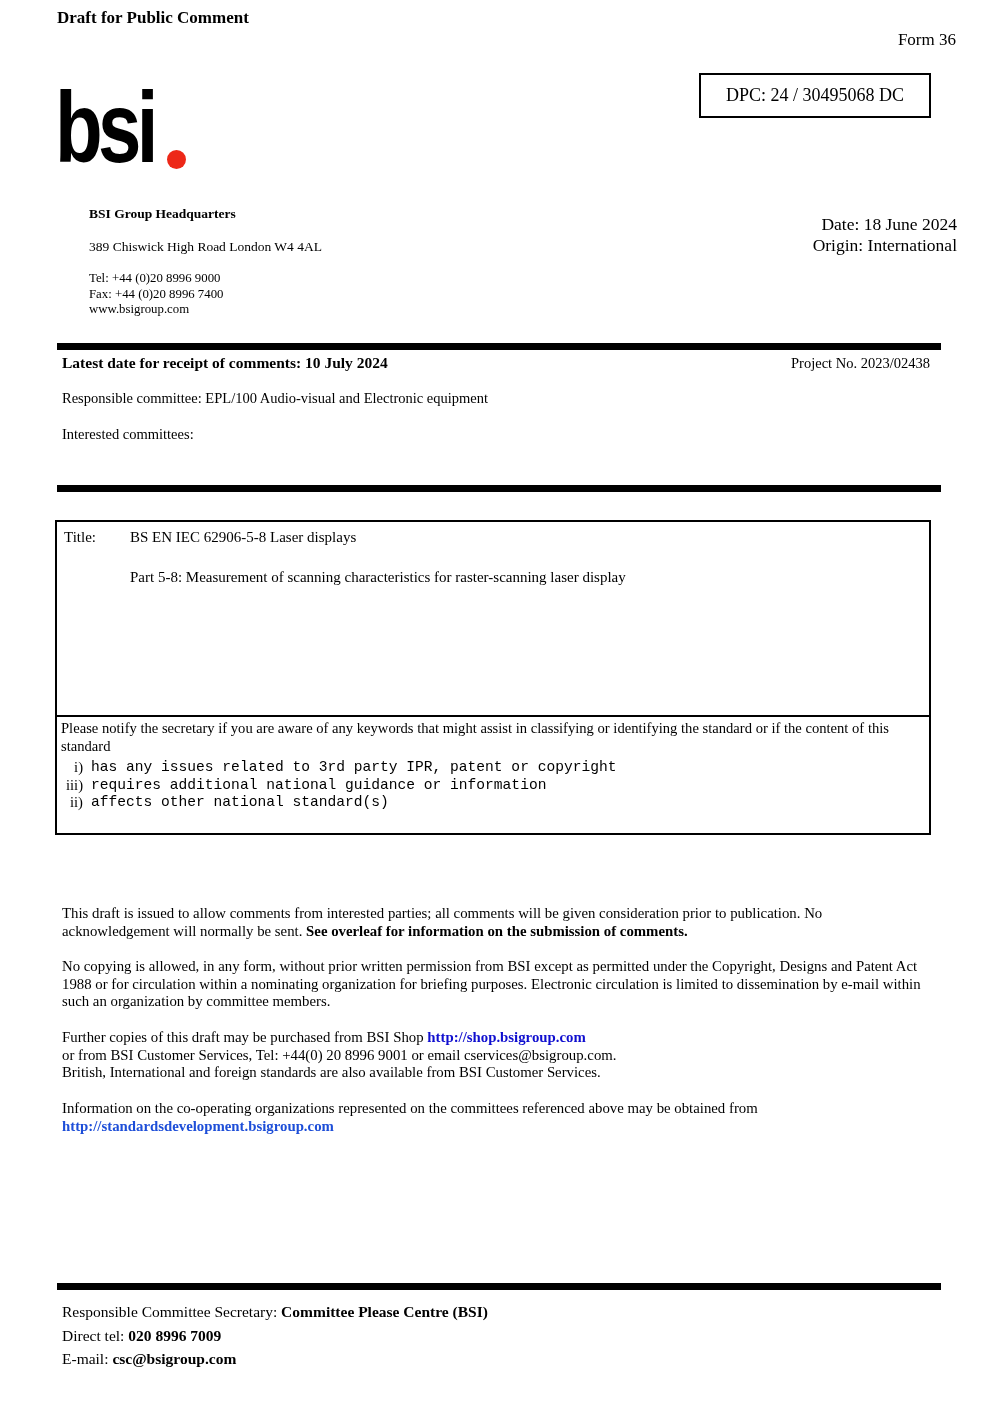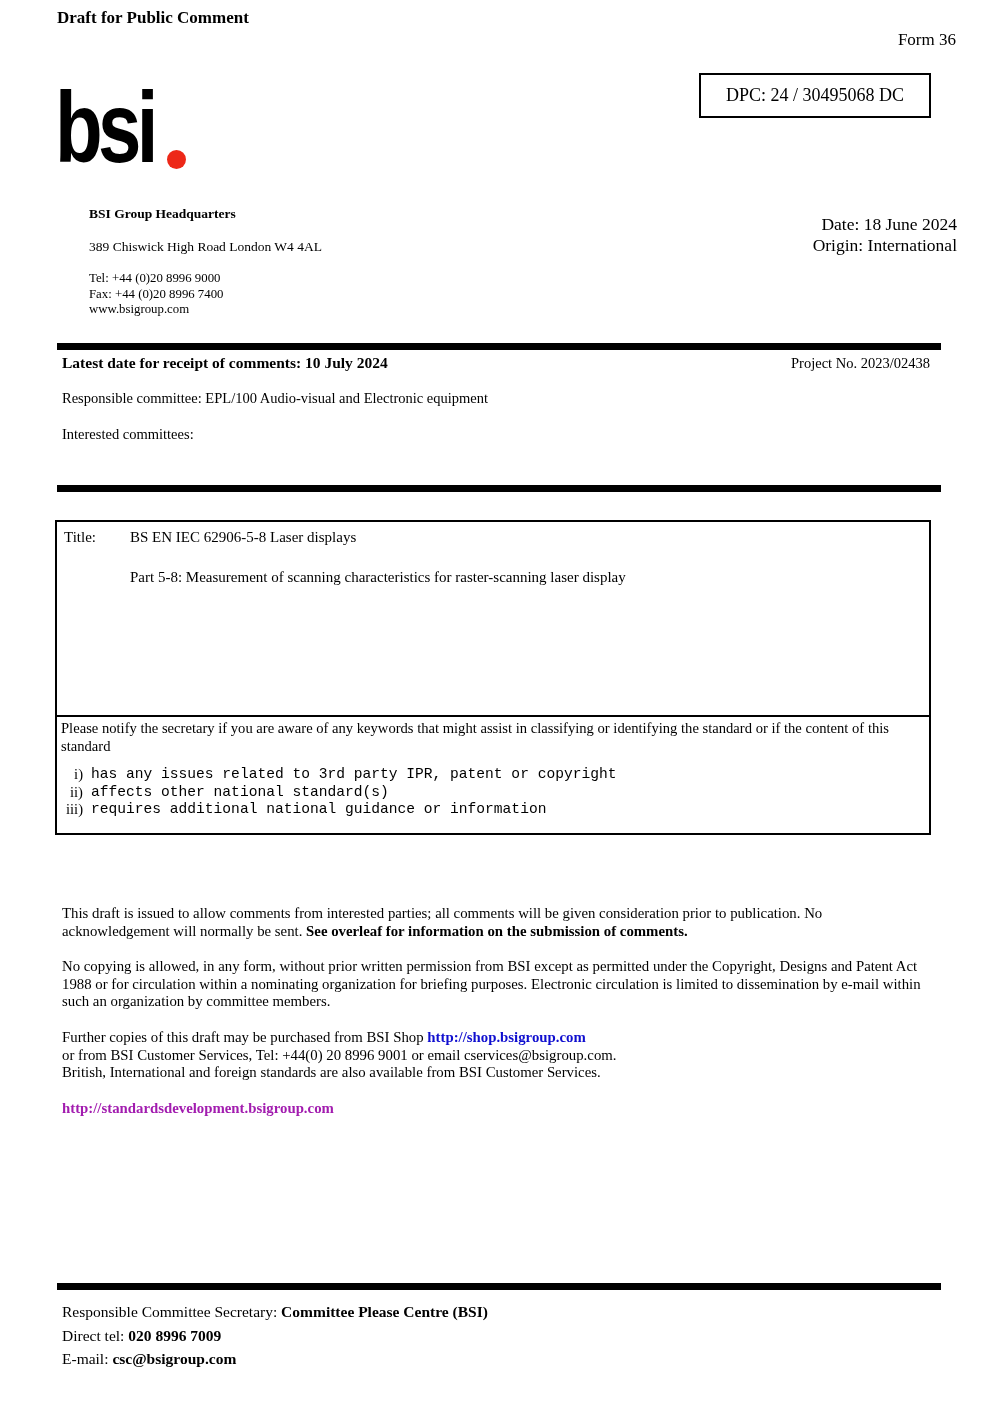--- a/index.html
+++ b/index.html
@@ -59,21 +59,21 @@
     border:2px solid #000;font-size:15px;
   }
   .title-label{position:absolute;left:7px;top:7px;}
   .title-line1{position:absolute;left:73px;top:7px;}
   .title-line2{position:absolute;left:73px;top:47px;}
 
   .keywords-box{
     left:55px;top:715px;width:872px;height:116px;
     border:2px solid #000;font-size:14.6px;line-height:17.6px;
   }
-  .kw-intro{margin:3px 4px 11px 4px;}
+  .kw-intro{margin:3px 4px 4px 4px;}
   .kw-list{margin:0;}
   .kw-item{display:flex;}
   .kw-marker{width:26px;text-align:right;flex:0 0 26px;}
   .kw-text{margin-left:8px;font-family:Liberation Mono, monospace;}
 
   .warning{left:62px;top:845px;width:868px;text-align:center;font-weight:bold;font-size:15.2px;line-height:23px;}
 
   .para{left:62px;width:864px;font-size:14.8px;line-height:17.7px;}
   .p1{top:905px;}
   .p2{top:958px;}
@@ -134,47 +134,48 @@
   </div>
 
   <div class="abs keywords-box">
     <div class="kw-intro">Please notify the secretary if you are aware of any keywords that might assist in classifying or identifying the standard or if the content of this standard</div>
     <div class="kw-list">
       <div class="kw-item">
         <span class="kw-marker">i)</span>
         <span class="kw-text">has any issues related to 3rd party IPR, patent or copyright</span>
       </div>
       <div class="kw-item">
+        <span class="kw-marker">iii)</span>
+        <span class="kw-text">requires additional national guidance or information</span>
+      </div>
+      <div class="kw-item">
         <span class="kw-marker">ii)</span>
         <span class="kw-text">affects other national standard(s)</span>
-      </div>
-      <div class="kw-item">
-        <span class="kw-marker">iii)</span>
-        <span class="kw-text">requires additional national guidance or information</span>
       </div>
     </div>
   </div>
 
 
   <div class="abs para p1">
     <span>This draft is issued to allow comments from interested parties; all comments will be given consideration prior to publication.  No acknowledgement will normally be sent. </span><span class="b">See overleaf for information on the submission of comments.</span>
   </div>
 
   <div class="abs para p2">No copying is allowed, in any form, without prior written permission from BSI except as permitted under the Copyright, Designs and Patent Act 1988 or for circulation within a nominating organization for briefing purposes.  Electronic circulation is limited to dissemination by e-mail within such an organization by committee members.</div>
 
   <div class="abs para p3">
     <div>
       <span>Further copies of this draft may be purchased from BSI Shop </span><a class="doc-link" id="link-shop" style="color: rgb(15, 14, 207);">http://shop.bsigroup.com</a>
     </div>
     <div>or from BSI Customer Services, Tel: +44(0) 20 8996 9001 or email cservices@bsigroup.com.</div>
     <div>British, International and foreign standards are also available from BSI Customer Services.</div>
   </div>
 
   <div class="abs para p4">
-    <a class="doc-link" id="link-standardsdev" style="color: #a21caf;">http://standardsdevelopment.bsigroup.com</a>
+    <div>Information on the co-operating organizations represented on the committees referenced above may be obtained from</div>
+    <a class="doc-link" id="link-standardsdev" style="color: #1d4ed8;">http://standardsdevelopment.bsigroup.com</a>
   </div>
 
   <div class="abs rule rule-3"></div>
 
   <div class="abs footer">
     <div>
       <span>Responsible Committee Secretary: </span><span class="b">Committee Please Centre (BSI)</span>
     </div>
     <div>
       <span>Direct tel: </span><span class="b">020 8996 7009</span>

